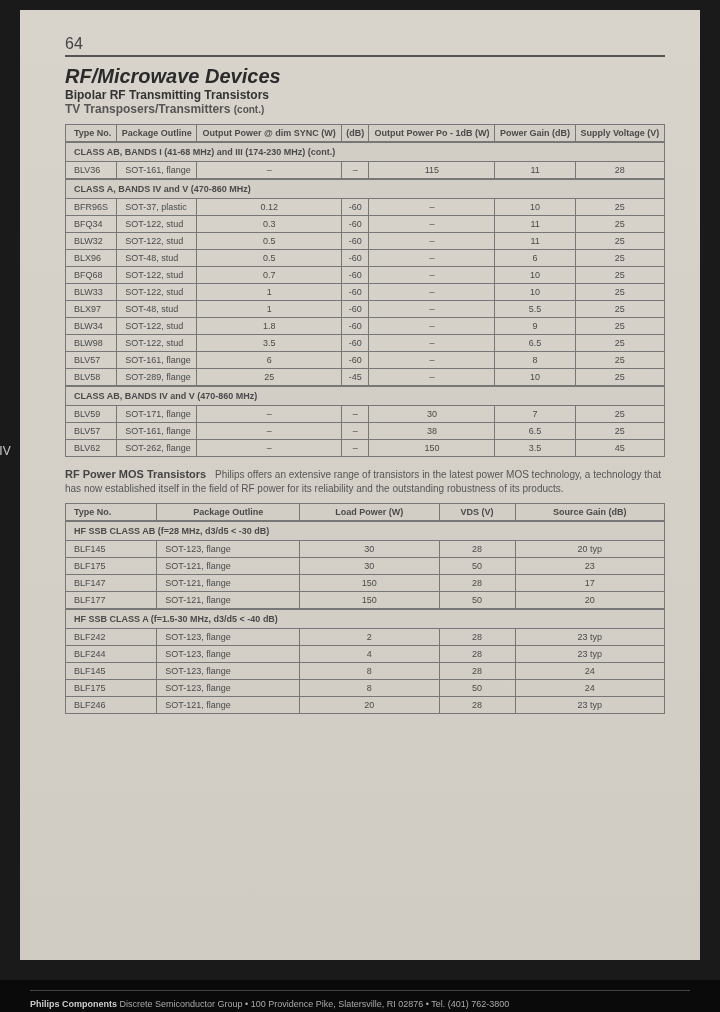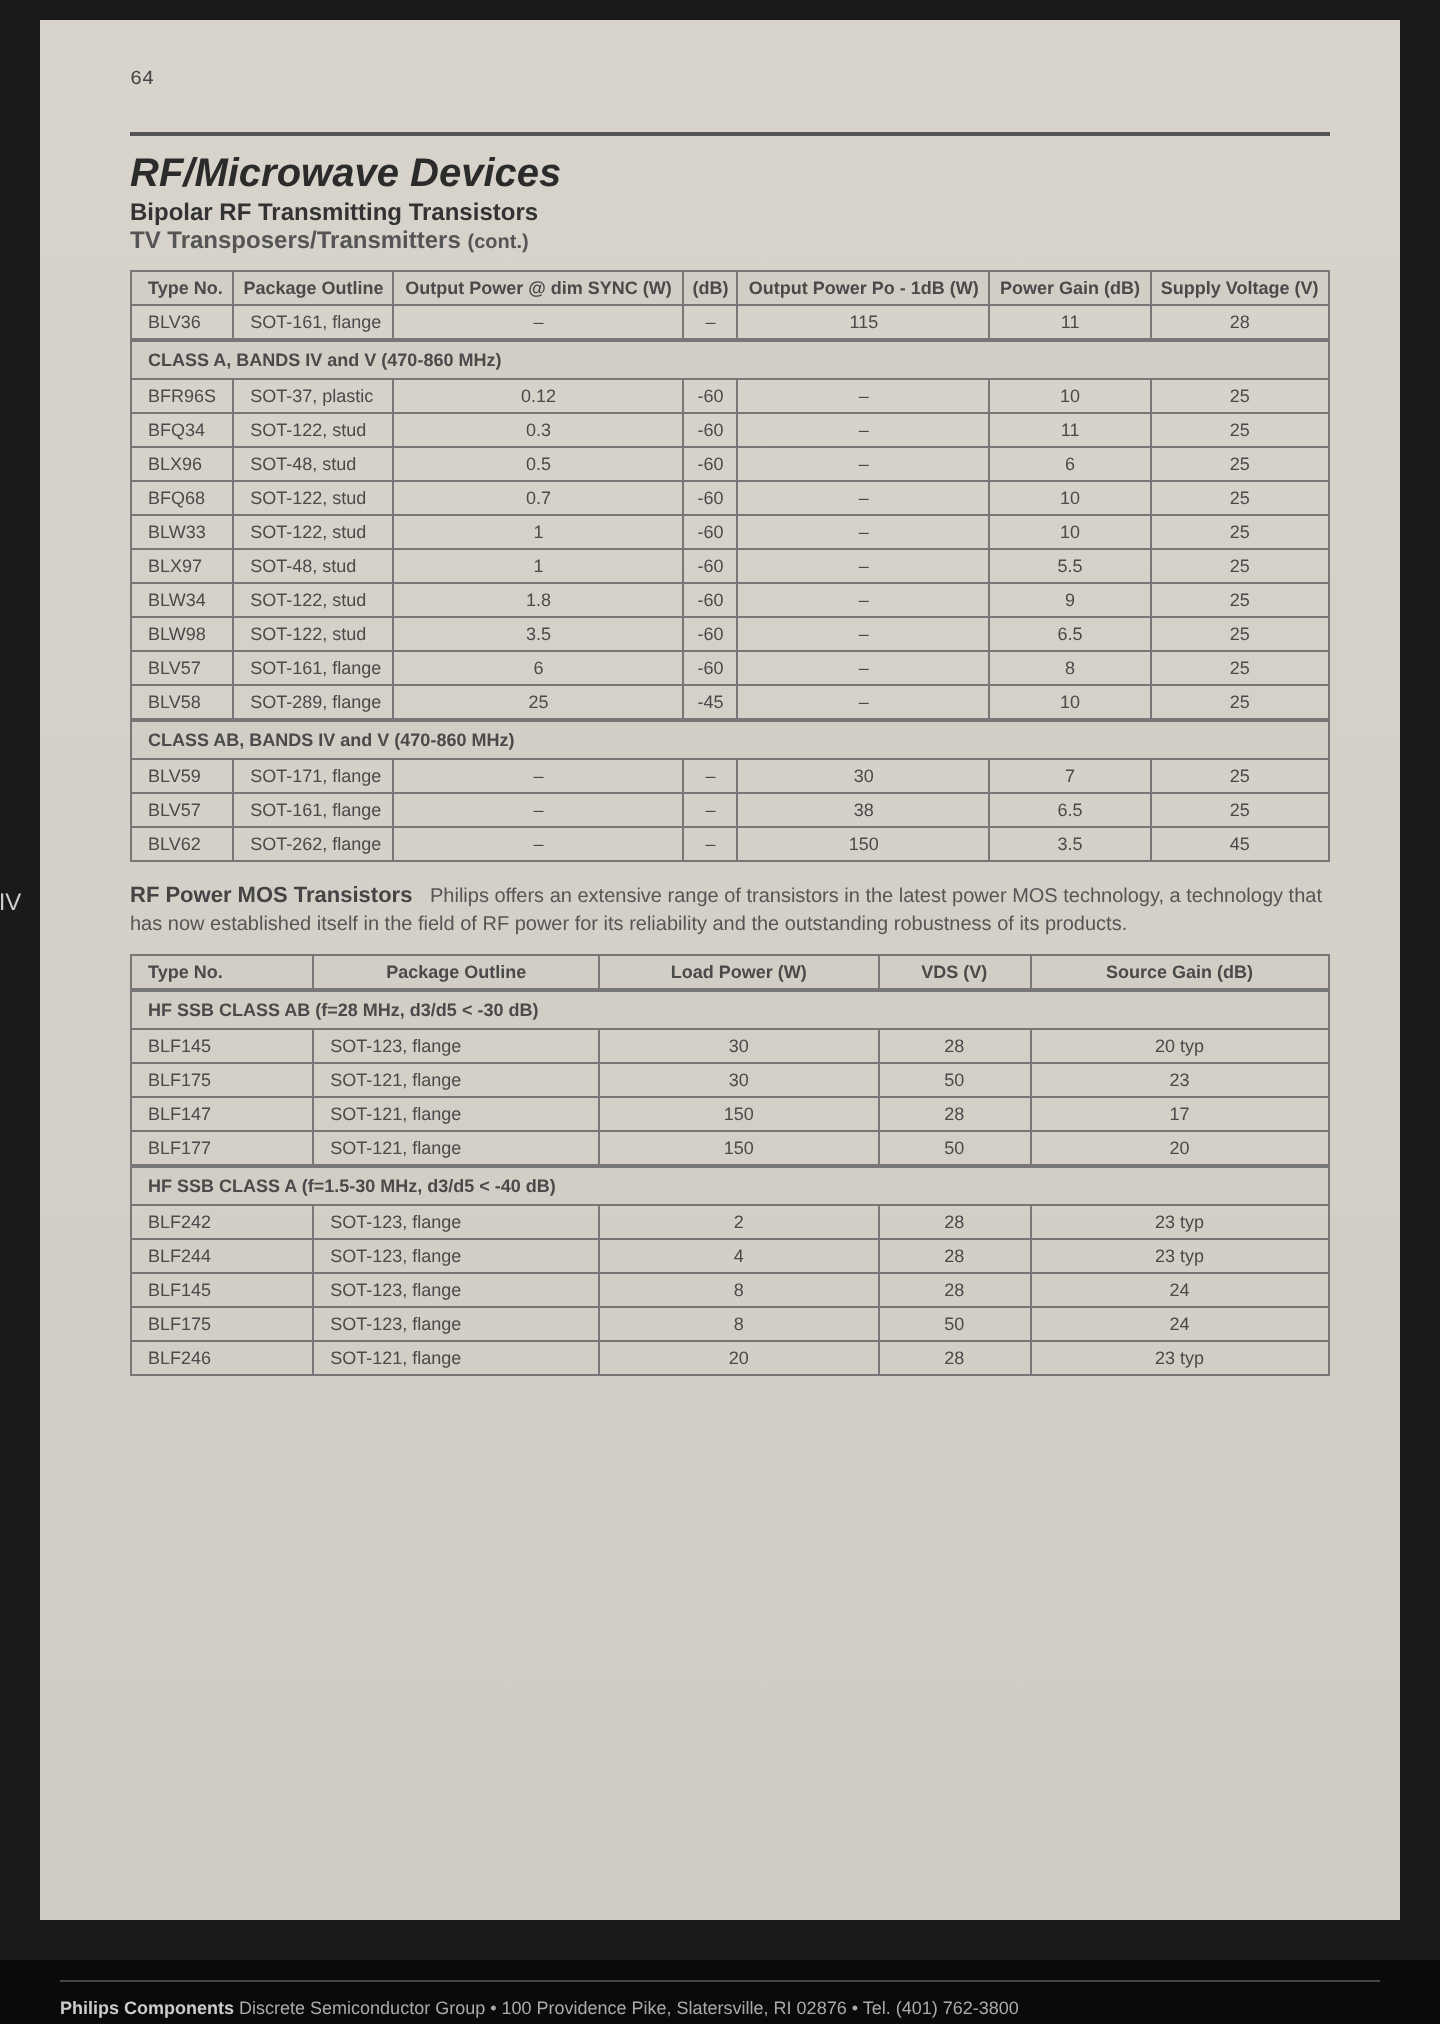--- a/index.html
+++ b/index.html
@@ -13,21 +13,21 @@
   }
   .page {
     background: #d4d0c8;
     background: linear-gradient(to bottom, #d8d4cc 0%, #d0ccc4 100%);
     width: 680px;
     margin: 10px auto 0;
     padding: 25px 35px 30px 45px;
     min-height: 950px;
     position: relative;
   }
-  .page-no { font-size: 10px; margin-bottom: 20px; color:#444;font-family:Liberation Mono, monospace; }
+  .page-no { font-size: 16px; margin-bottom: 2px; color:#444; }
   .rule { height: 2px; background: #555; margin-bottom: 8px; }
   .title-main { font-size: 20px; font-style: italic; font-weight: bold; color:#2b2b2b; }
   .sub1 { font-size: 12px; font-weight: bold; color:#333; }
   .sub2 { font-size: 12px; font-weight: bold; color:#555; margin-bottom: 8px; }
   .sub2 .cont { font-weight: bold; font-size: 10px; }
   .side-tab {
     position: absolute;
     left: -30px;
     top: 420px;
     width: 30px;
@@ -95,20 +95,23 @@
         <th class="left">Type No.</th>
         <th>Package Outline</th>
         <th>Output Power @ dim SYNC (W)</th>
         <th>(dB)</th>
         <th>Output Power Po - 1dB (W)</th>
         <th>Power Gain (dB)</th>
         <th>Supply Voltage (V)</th>
       </tr>
     </thead>
     <tbody id="t1body">
+        <tr class="section-row">
+          <td colspan="7">CLASS AB, BANDS I (41-68 MHz) and III (174-230 MHz) (cont.)</td>
+        </tr>
         <tr>
           <td class="left">BLV36</td>
           <td class="left">SOT-161, flange</td>
           <td>–</td>
           <td>–</td>
           <td>115</td>
           <td>11</td>
           <td>28</td>
         </tr>
         <tr class="section-row">
@@ -120,20 +123,29 @@
           <td>0.12</td>
           <td>-60</td>
           <td>–</td>
           <td>10</td>
           <td>25</td>
         </tr>
         <tr>
           <td class="left">BFQ34</td>
           <td class="left">SOT-122, stud</td>
           <td>0.3</td>
+          <td>-60</td>
+          <td>–</td>
+          <td>11</td>
+          <td>25</td>
+        </tr>
+        <tr>
+          <td class="left">BLW32</td>
+          <td class="left">SOT-122, stud</td>
+          <td>0.5</td>
           <td>-60</td>
           <td>–</td>
           <td>11</td>
           <td>25</td>
         </tr>
         <tr>
           <td class="left">BLX96</td>
           <td class="left">SOT-48, stud</td>
           <td>0.5</td>
           <td>-60</td>

